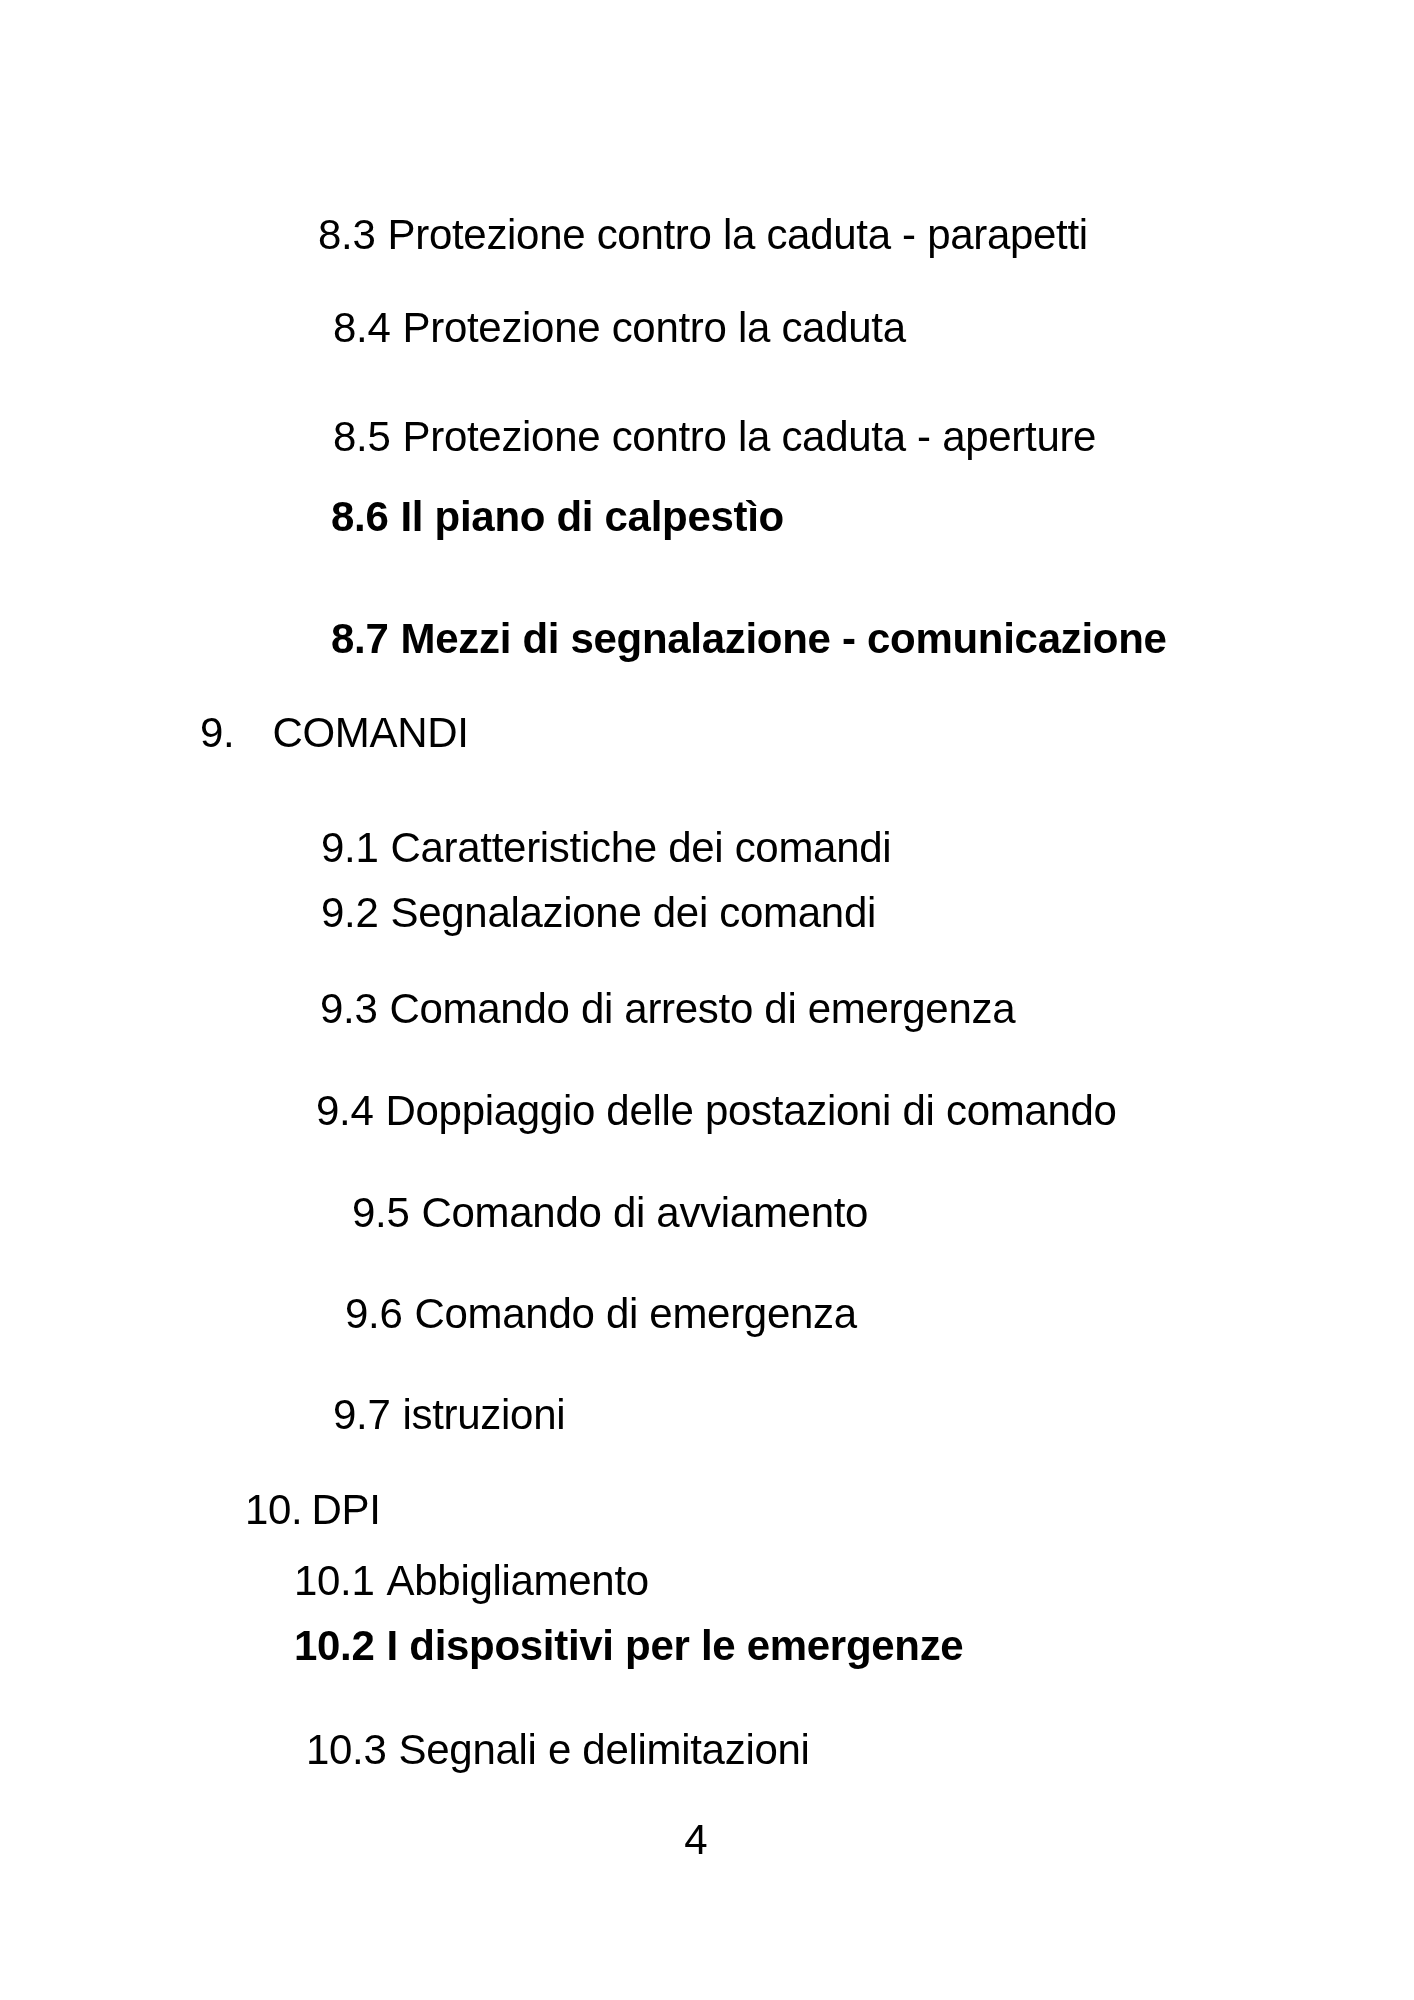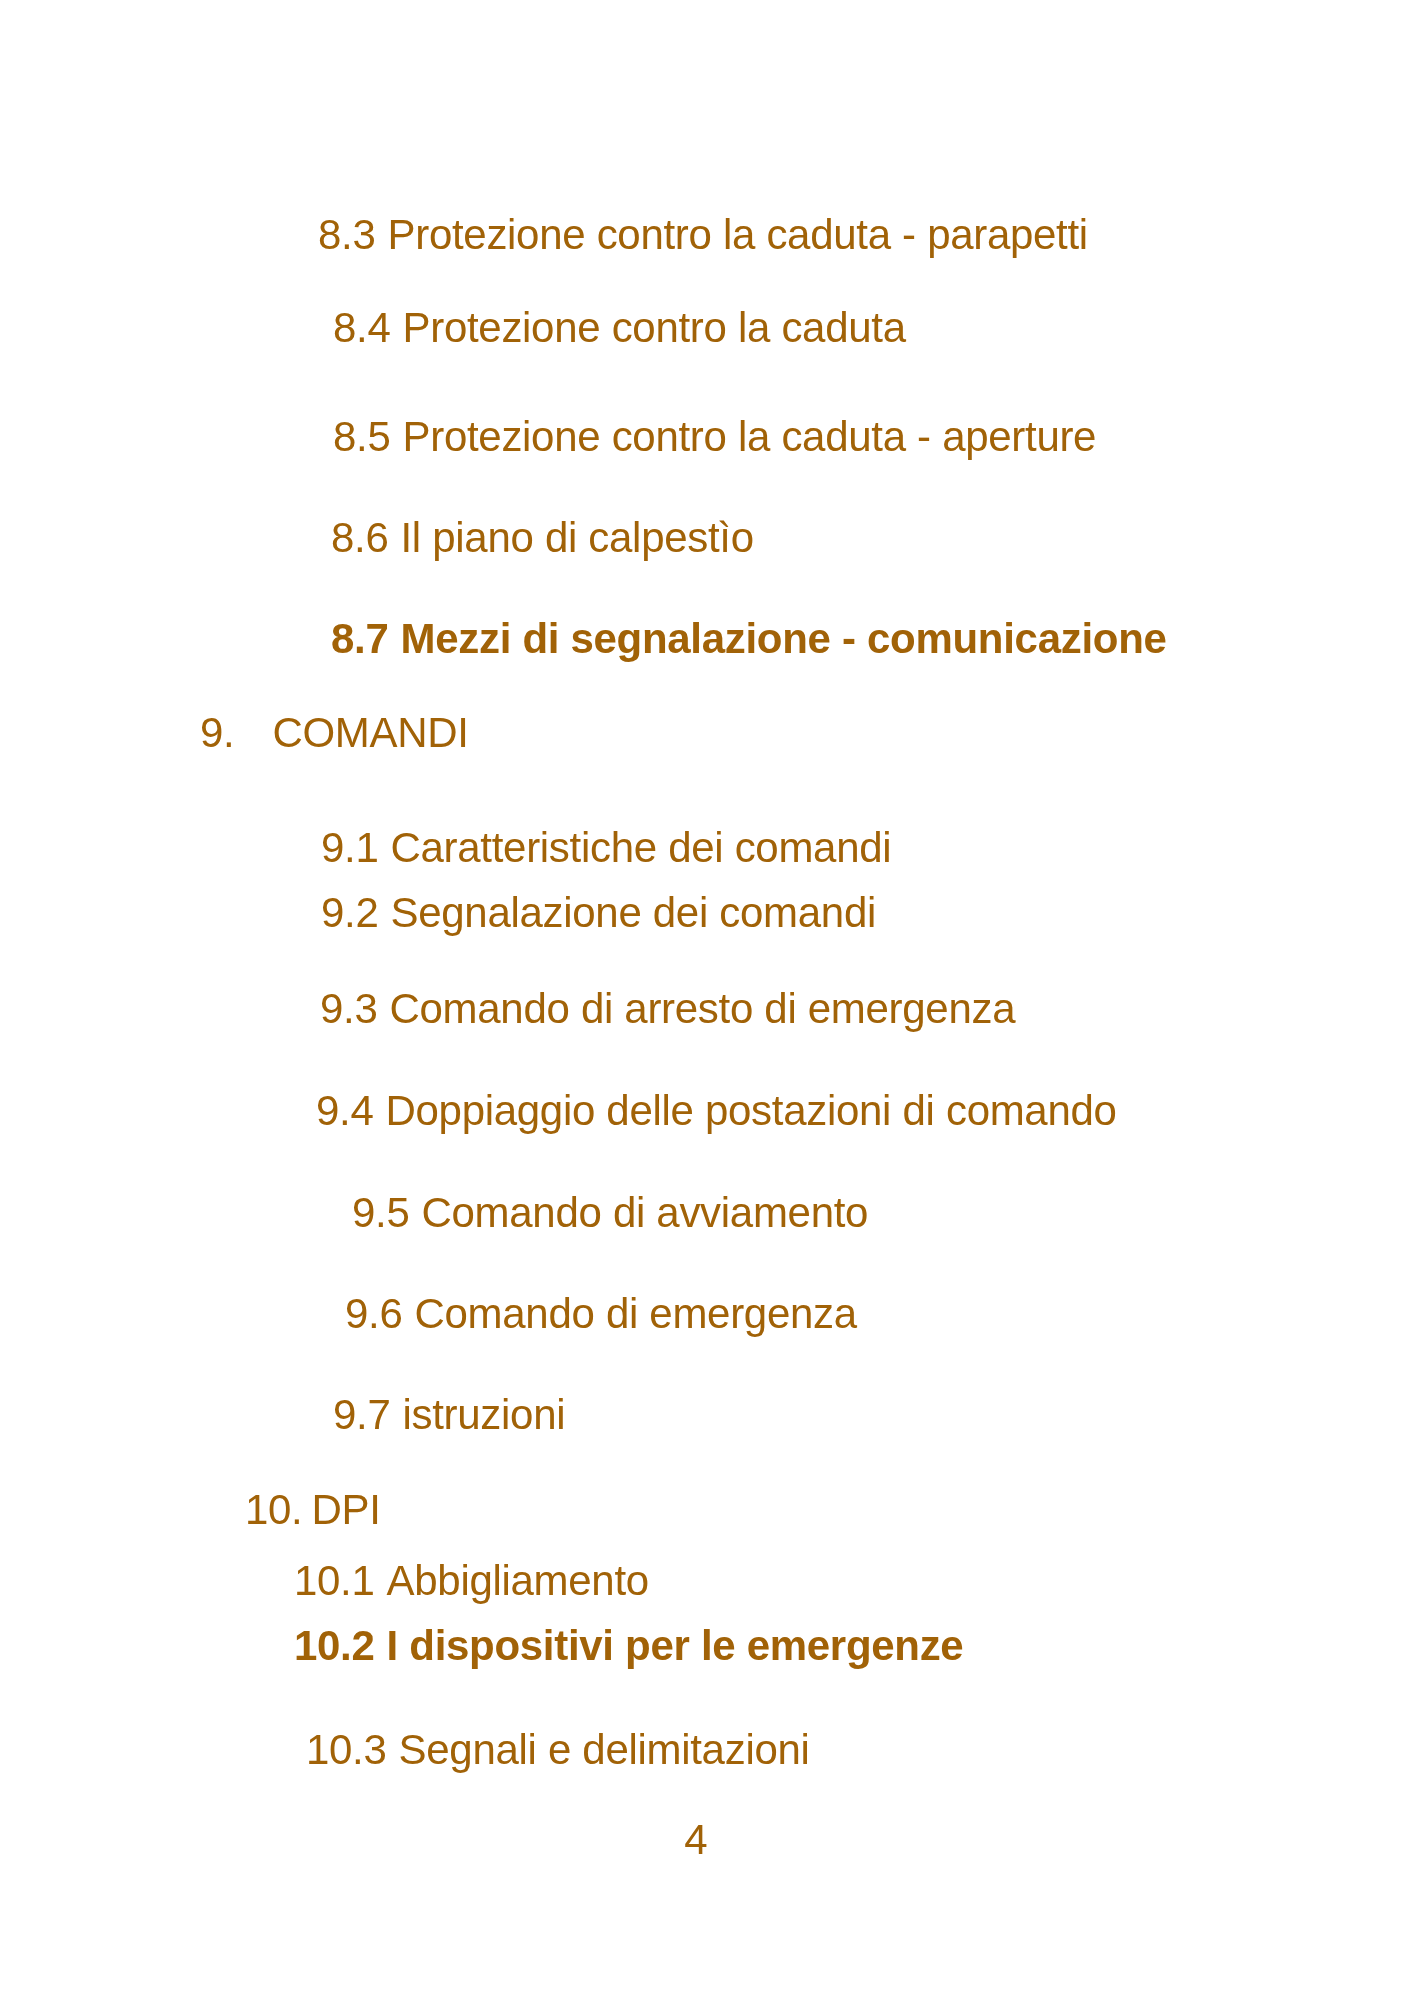--- a/index.html
+++ b/index.html
@@ -8,21 +8,21 @@
     background: #ffffff;
   }
   .page {
     position: relative;
     width: 1414px;
     height: 2000px;
     background: #ffffff;
     overflow: hidden;
     font-family: "Liberation Sans", sans-serif;
     font-size: 42px;
-    color: #a16207;
+    color: #000000;
   }
   .line {
     position: absolute;
     line-height: 42px;
     white-space: nowrap;
     letter-spacing: -0.3px;
   }
   .num {
     display: inline-block;
     margin-right: 12px;
@@ -51,21 +51,21 @@
   </div>
 
   <div class="line" style="top:307px; left:333px;">
     <span class="num">8.4</span><span>Protezione contro la caduta</span>
   </div>
 
   <div class="line" style="top:416px; left:333px;">
     <span class="num">8.5</span><span>Protezione contro la caduta - aperture</span>
   </div>
 
-  <div class="line" style="top:517px; left:331px;">
+  <div class="line" style="top:496px; left:331px;font-weight:bold;">
     <span class="num">8.6</span><span>Il piano di calpestìo</span>
   </div>
 
   <div class="line" style="top:618px; left:331px;font-weight:bold;">
     <span class="num">8.7</span><span>Mezzi di segnalazione - comunicazione</span>
   </div>
 
   <div class="line gap-wide" style="top:712px; left:200px;">
     <span class="num">9.</span><span>COMANDI</span>
   </div>

